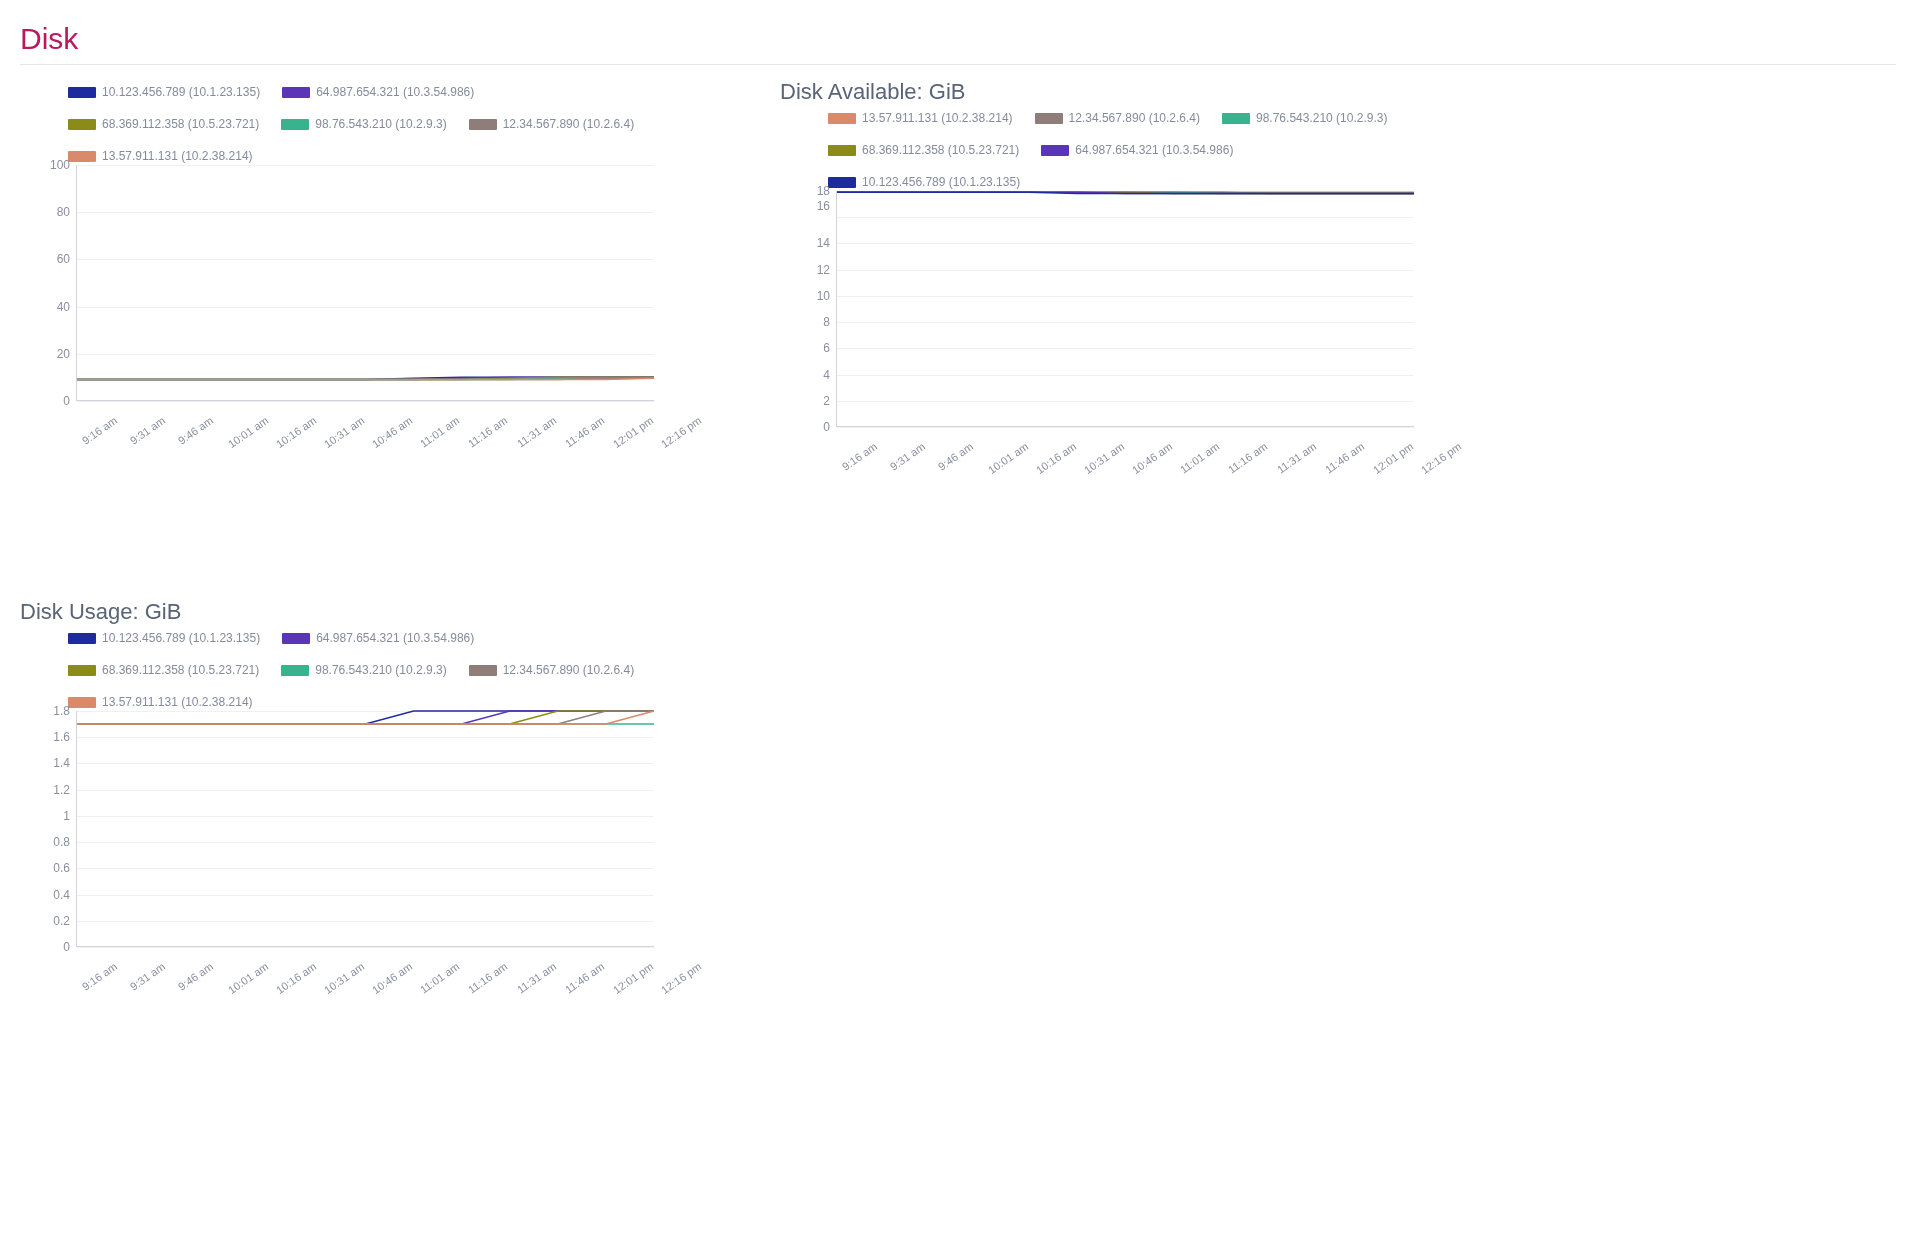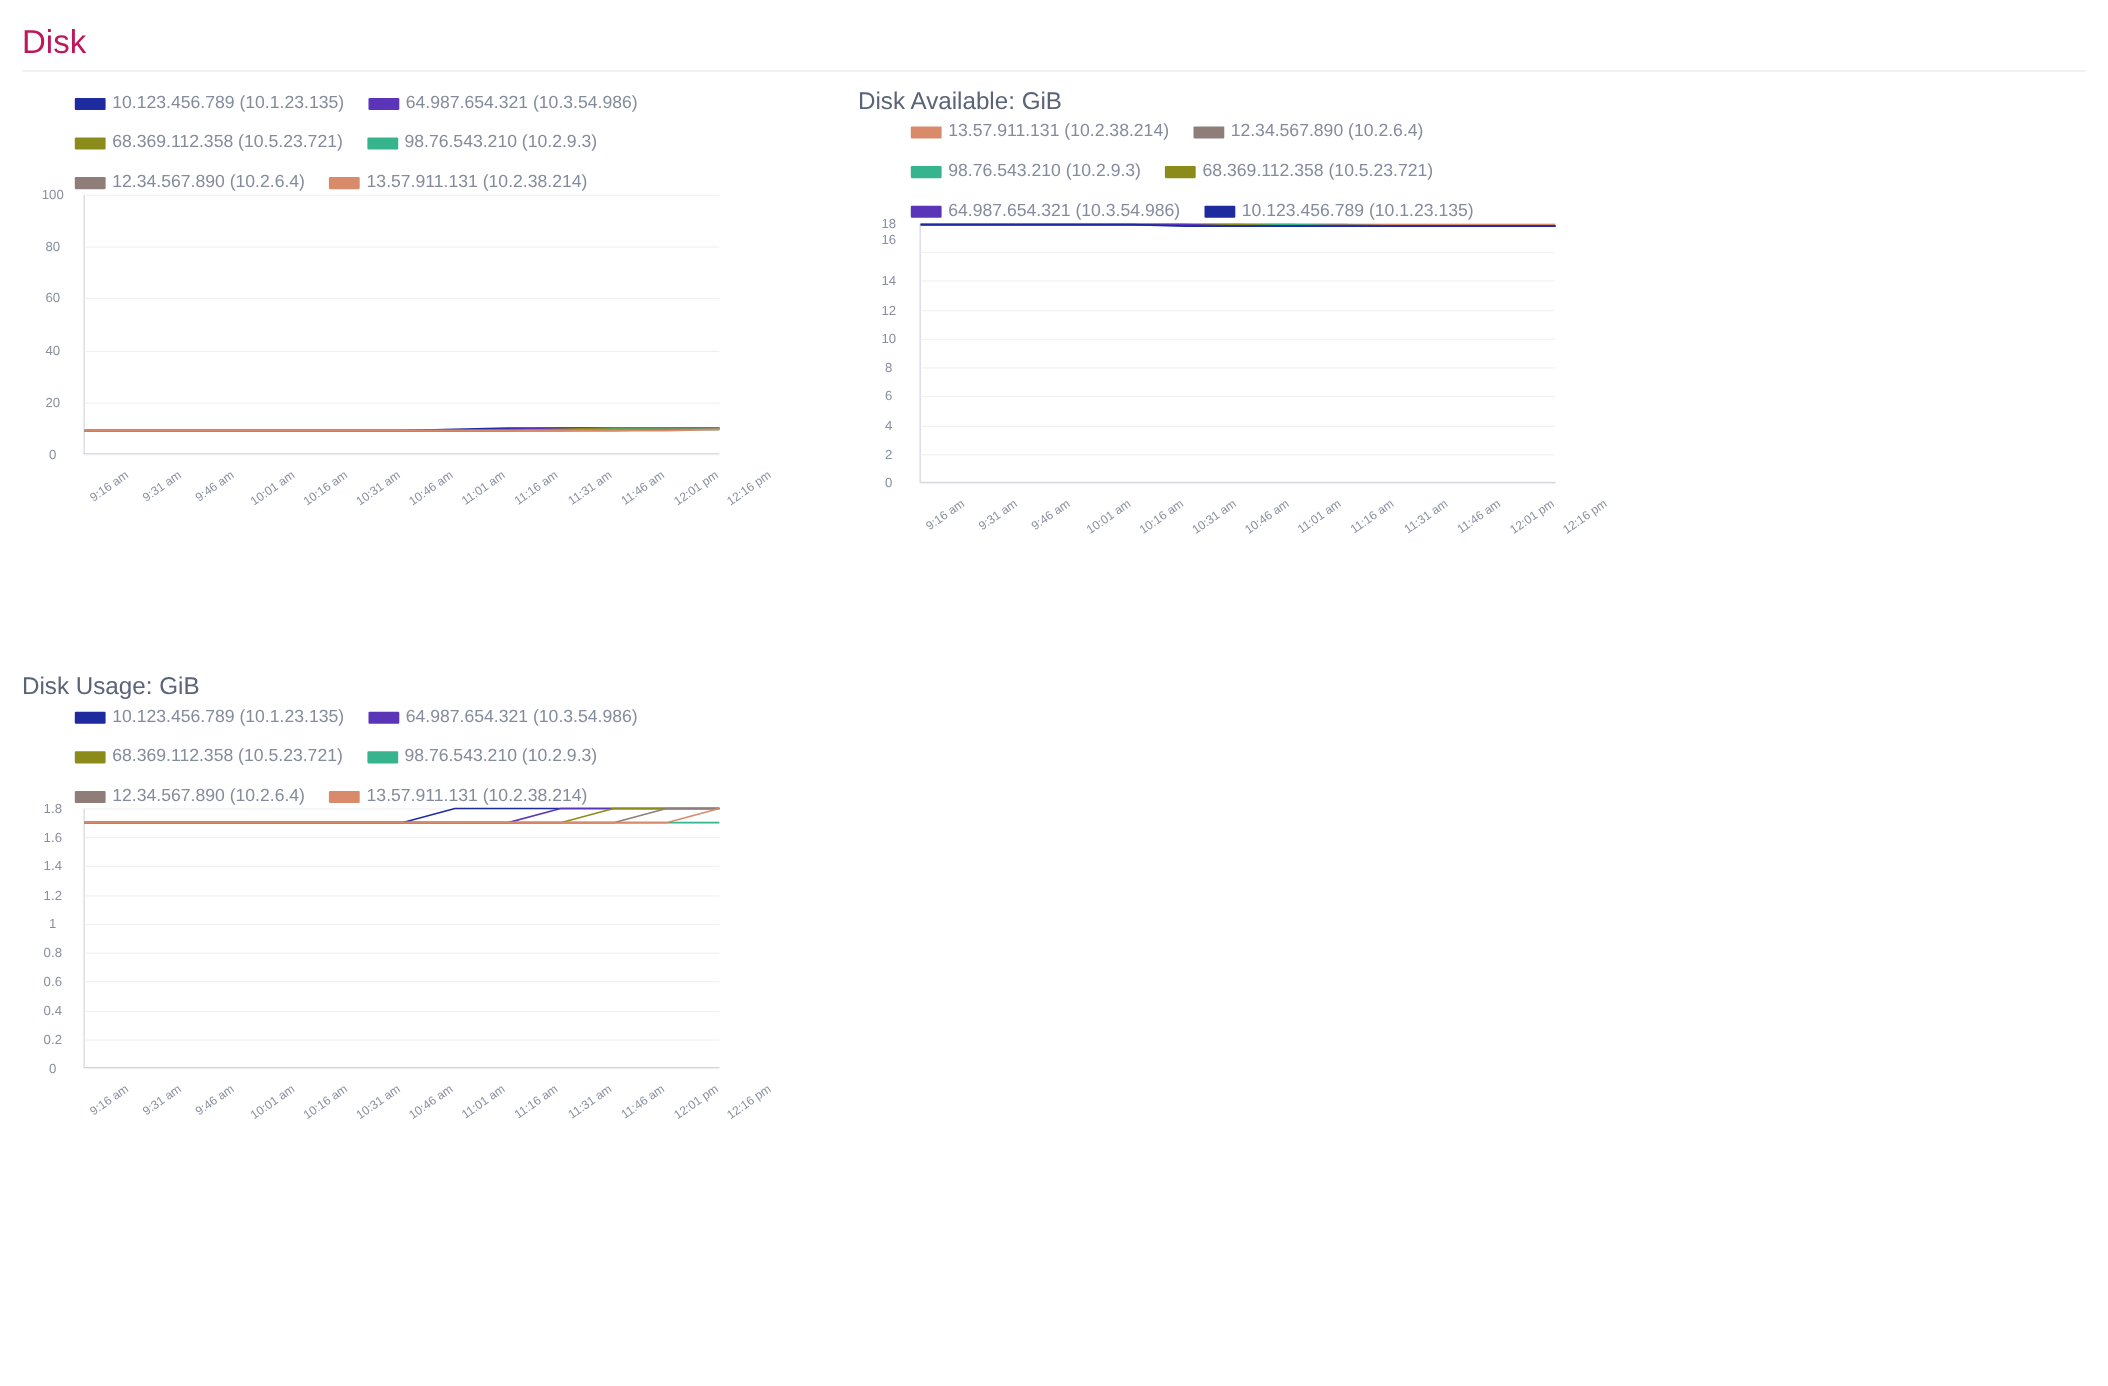--- a/index.html
+++ b/index.html
@@ -2,27 +2,27 @@
 <html><head>
 <meta charset="utf-8">
 <style>
 *{box-sizing:border-box;margin:0;padding:0}
 body{font-family:"Segoe UI",Arial,sans-serif;background:#fff;color:#5a6478;padding:18px 20px}
 .section-title{font-size:30px;font-weight:500;color:#be185d;margin:4px 0 8px 0}
 hr.divider{border:none;border-top:1px solid #e4e6ea;margin:6px 0 14px 0}
 .grid{display:flex;gap:120px;flex-wrap:wrap}
 .chart-card{width:640px;margin-bottom:28px}
 .chart-title{font-size:22px;font-weight:500;color:#5a6478;margin-bottom:6px}
-.legend{display:flex;flex-wrap:wrap;gap:18px 22px;font-size:16px;color:#848b9c;margin:6px 0 2px 48px}
+.legend{display:flex;flex-wrap:wrap;gap:18px 22px;font-size:12px;color:#848b9c;margin:6px 0 2px 48px}
 .legend-item{display:inline-flex;align-items:center;gap:6px;white-space:nowrap}
 .swatch{width:28px;height:11px;border-radius:1px;display:inline-block}
 .plot-wrap{position:relative;height:260px;margin-left:6px}
 .plot-area{position:absolute;left:50px;right:6px;top:0;bottom:24px;border-left:1px solid #d0d3da;border-bottom:1px solid #d0d3da}
 .ygrid{position:absolute;left:0;right:0;border-top:1px solid #eef0f3}
-.ylabel{position:absolute;left:0;width:44px;text-align:center;font-size:12px;color:#888f9e;transform:translateY(-50%)}
+.ylabel{position:absolute;left:0;width:44px;text-align:right;font-size:12px;color:#888f9e;transform:translateY(-50%)}
 .xaxis{position:absolute;left:50px;right:6px;bottom:0;height:24px}
 .xtick{position:absolute;bottom:0;font-size:11px;color:#888f9e;transform:rotate(-35deg);transform-origin:right center;white-space:nowrap}
 svg.lines{position:absolute;inset:0;overflow:visible}
 </style>
 </head>
 <body>
 
 <h1 class="section-title">Disk</h1>
 <hr class="divider">
 

